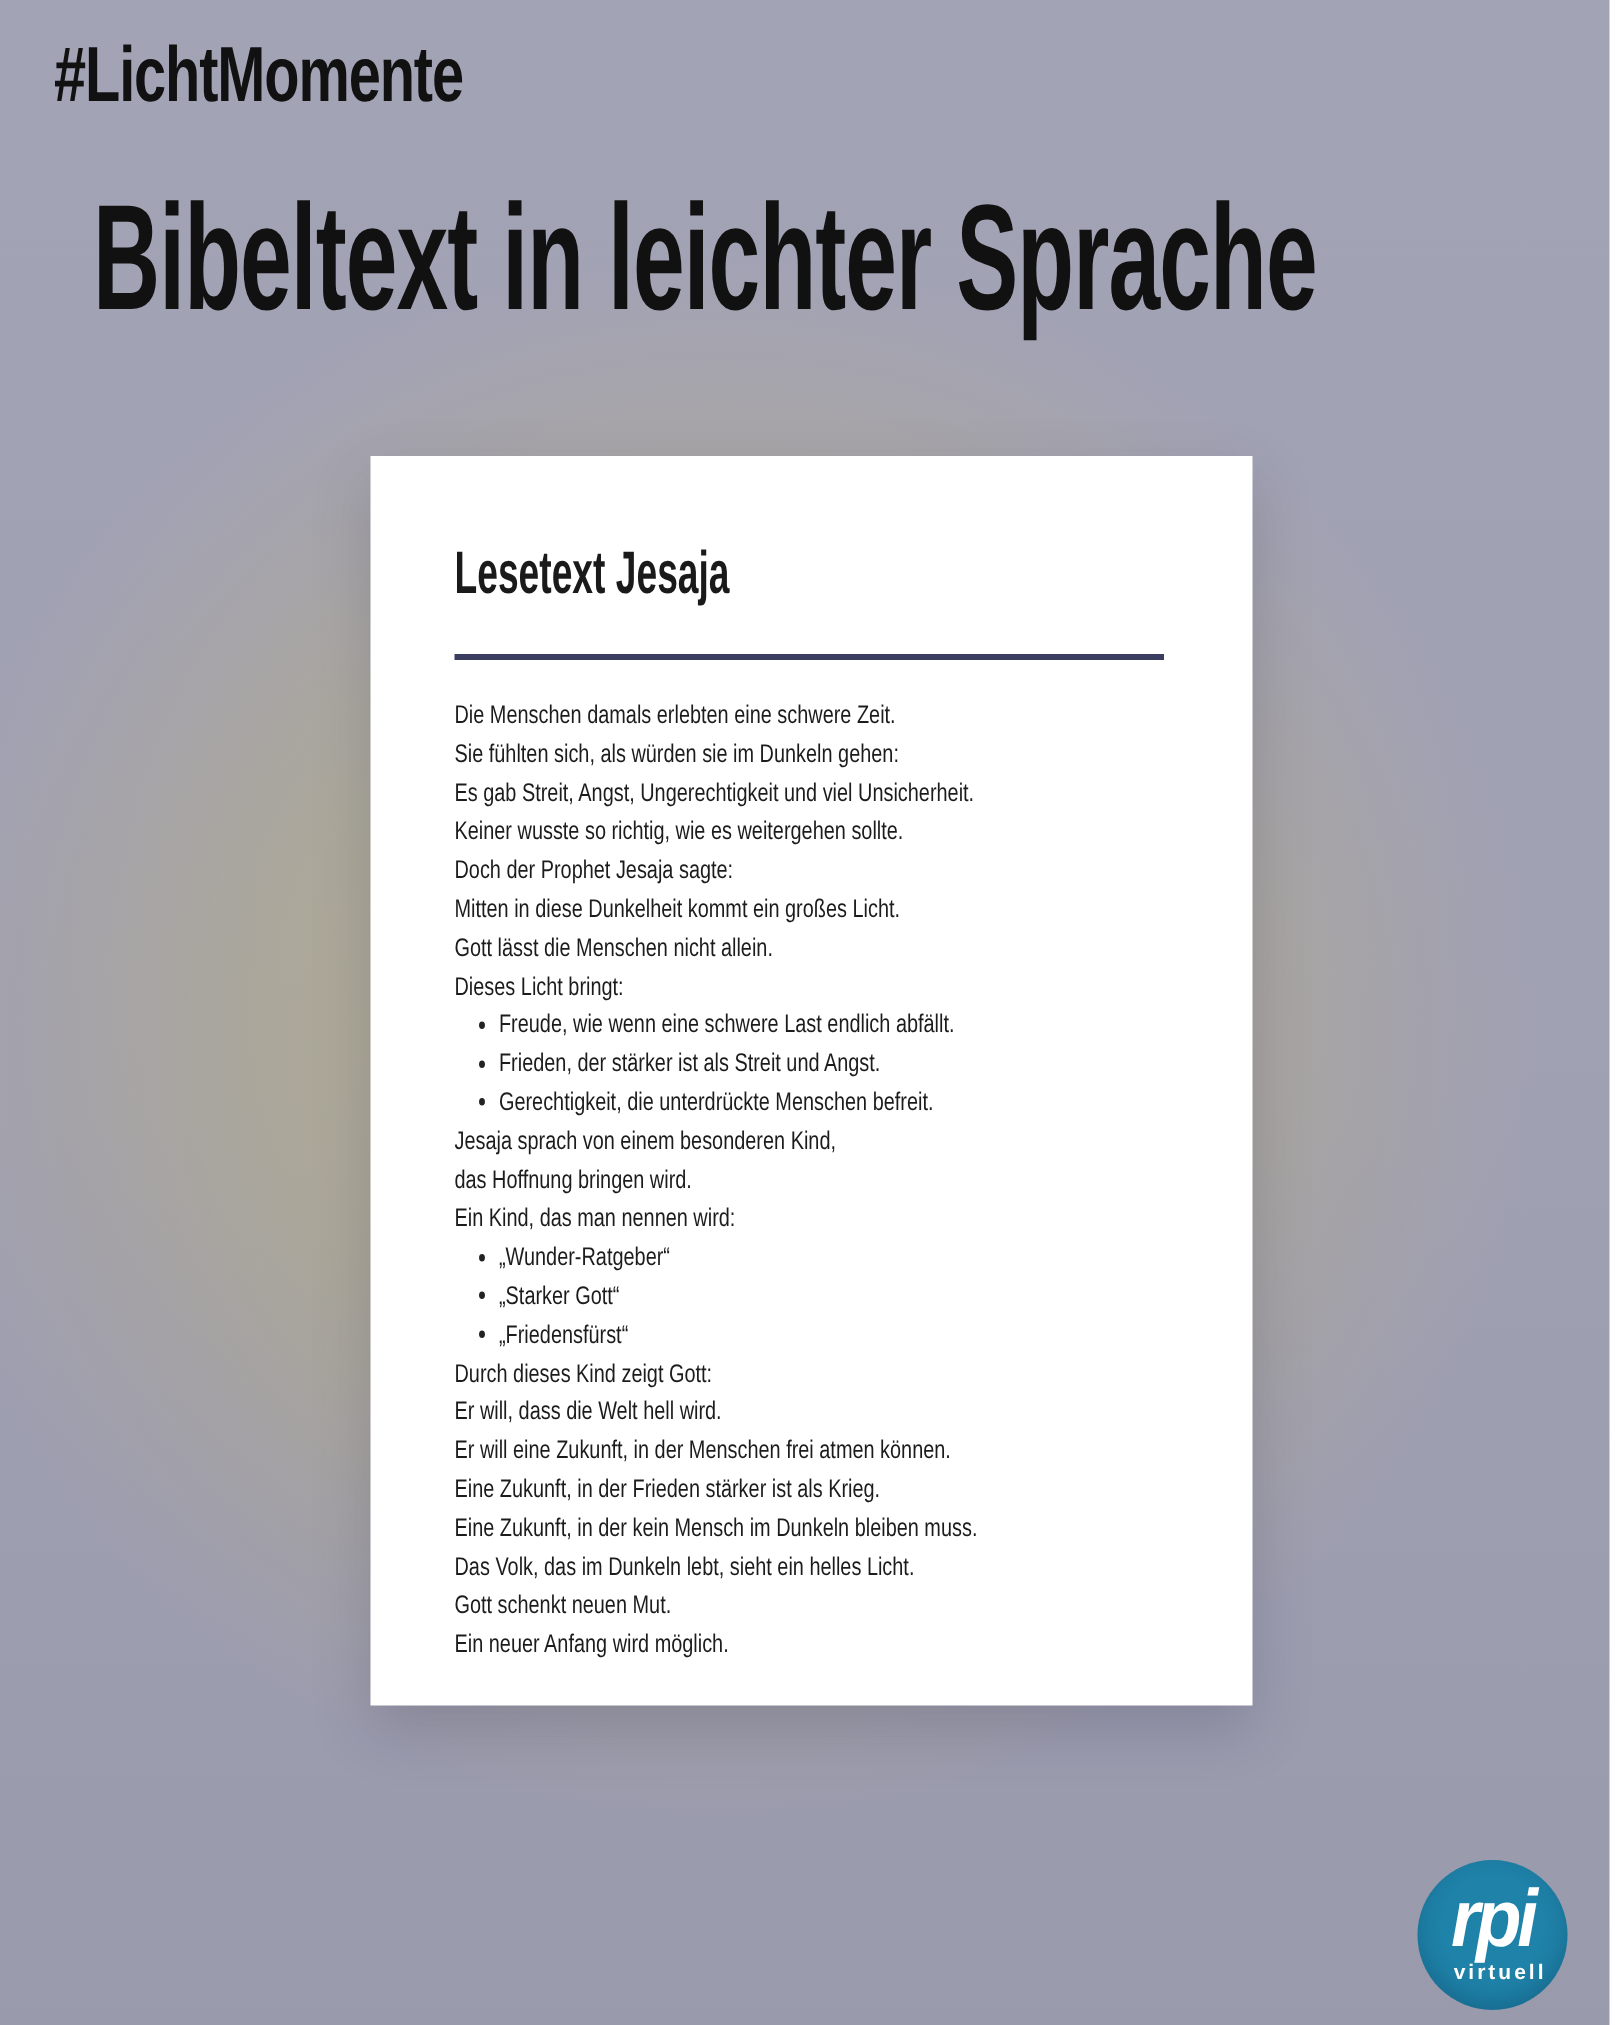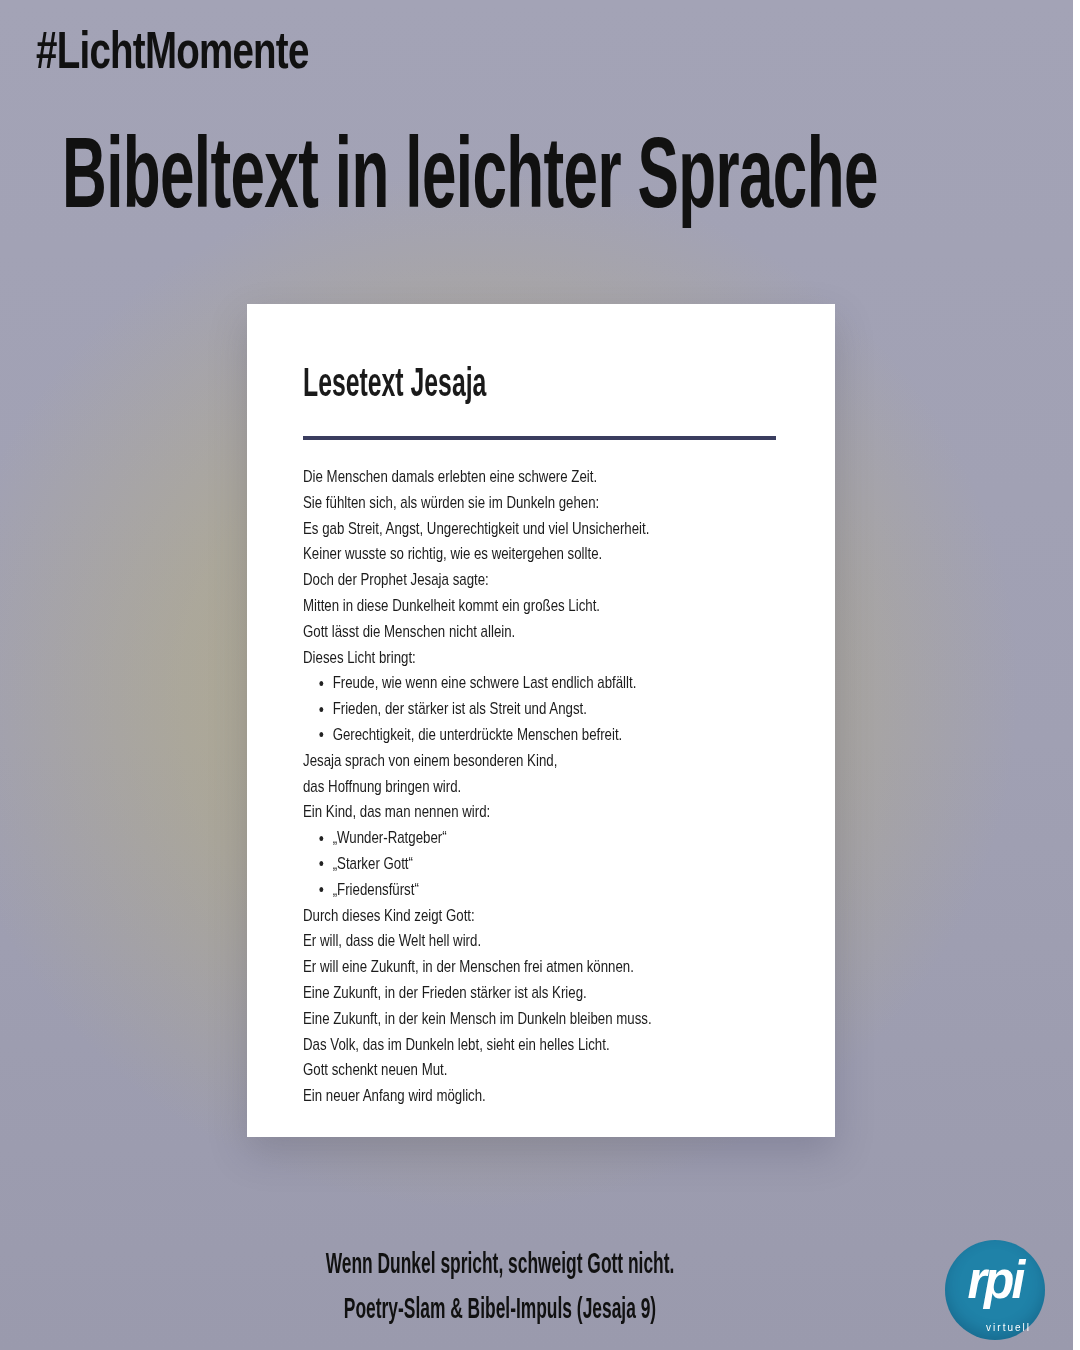--- a/index.html
+++ b/index.html
@@ -82,22 +82,22 @@
     box-shadow: inset 0 -6px 14px rgba(0,40,70,0.25);
   }
   .logo-main {
     position: absolute; left: 0; right: 0; top: 8px;
     text-align: center;
     font-size: 54px; font-weight: 700; font-style: italic;
     color: #ffffff; letter-spacing: -3px; line-height: 62px;
     transform: scaleX(0.92); transform-origin: center top;
   }
   .logo-sub {
-    position: absolute; right: 14px; top: 82px;
-    font-size: 10px; font-weight: 400; color: #ffffff;
+    position: absolute; right: 14px; top: 66px;
+    font-size: 14px; font-weight: 700; color: #ffffff;
     letter-spacing: 2px;
   }
 </style>
 </head>
 <body>
 
 <div class="canvas">
 
   <div class="hashtag">#LichtMomente</div>
 
@@ -184,25 +184,19 @@
         </div>
         <div class="line">
           <span>Gott schenkt neuen Mut.</span>
         </div>
         <div class="line">
           <span>Ein neuer Anfang wird möglich.</span>
         </div>
       </div>
   </div>
 
-  <div class="footer">
-    <div class="footer-inner">
-      <div class="footer-line">Wenn Dunkel spricht, schweigt Gott nicht.</div>
-      <div class="footer-line">Poetry-Slam &amp; Bibel-Impuls (Jesaja 9)</div>
-    </div>
-  </div>
 
   <div class="logo">
     <div class="logo-main">rpi</div>
     <div class="logo-sub">virtuell</div>
   </div>
 
 </div>
 
 </body></html>

